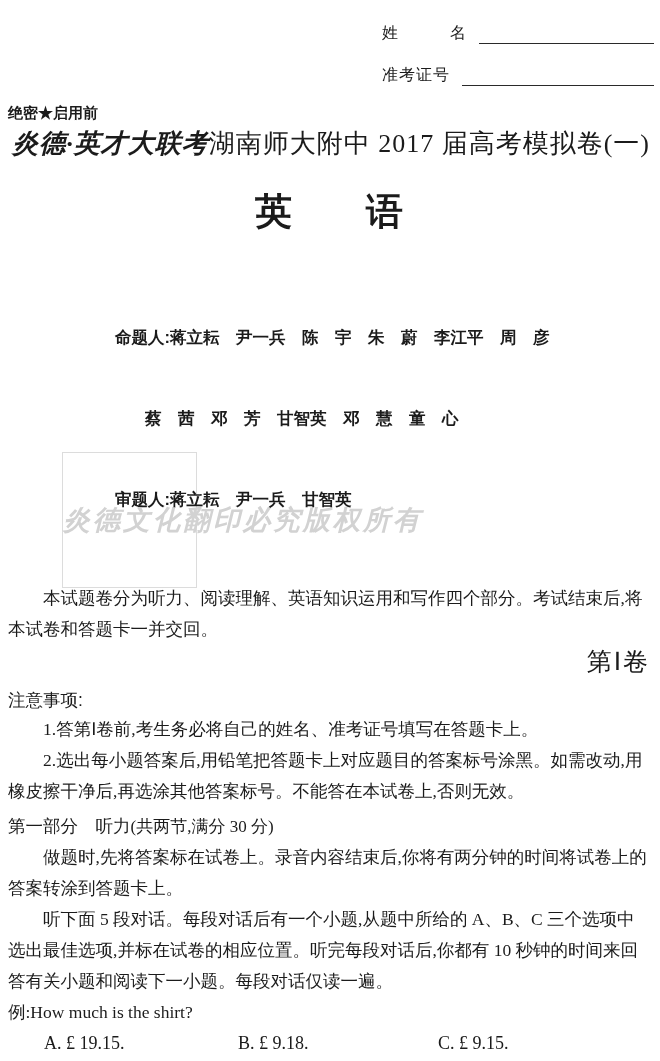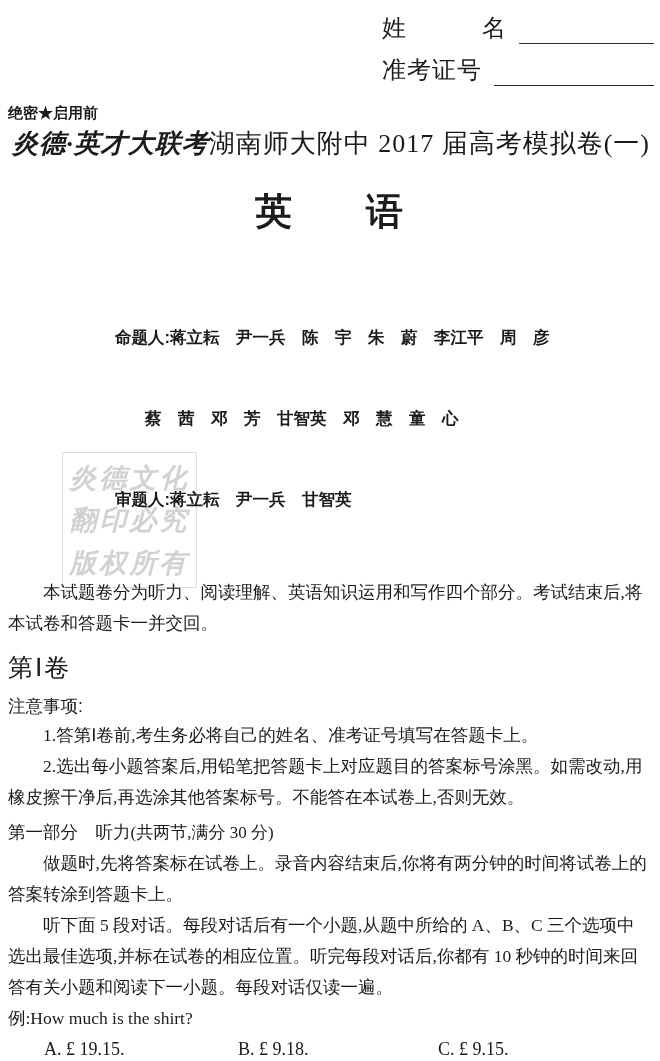--- a/index.html
+++ b/index.html
@@ -10,21 +10,21 @@
     margin: 0 auto;
     background: #ffffff;
     color: #1b1b1b;
     font-family: "Liberation Serif", serif;
     overflow: hidden;
   }
   .content { position: relative; z-index: 1; padding: 12px 10px 0 8px; }
 
   
   .id-block { width: 272px; margin-left: 374px; }
-  .id-row { display: flex; align-items: flex-end; height: 32px; font-size: 24px; gap: 8px; }
+  .id-row { display: flex; align-items: flex-end; height: 32px; font-size: 16px; gap: 8px; }
   .id-row + .id-row { margin-top: 10px; }
   .id-label { white-space: pre; letter-spacing: 1px; }
   .id-line { flex: 1; border-bottom: 1.5px solid #2a2a2a; height: 26px; margin-left: 4px; }
 
   .secrecy {
     margin-top: 18px; font-size: 15px; font-weight: bold;
     font-family: "Liberation Sans", sans-serif; line-height: 18px;
   }
   .exam-title {
     margin-top: 4px; text-align: right; font-size: 26px; line-height: 36px;
@@ -38,43 +38,43 @@
 
   .committee {
     margin-top: 36px; margin-left: 107px;
     font-family: "Liberation Sans", sans-serif; font-weight: bold;
     font-size: 16.5px; line-height: 27px; white-space: pre;
   }
   .committee .indent2 { padding-left: 30px; }
 
   .body-text { font-size: 17.5px; line-height: 31px; margin: 0; }
   .ti { text-indent: 2em; }
-  .mt10 { margin-top: 10px; }
+  .mt10 { margin-top: 16px; }
 
-  .volume-title { margin-top: 12px; text-align: left; font-size: 25px; line-height: 34px; letter-spacing: 2px; }
+  .volume-title { text-align: right; font-size: 25px; line-height: 34px; letter-spacing: 2px; }
 
   .notes-heading, .bold-head {
     font-family: "Liberation Sans", sans-serif; font-weight: normal;
     font-size: 17.5px; line-height: 31px;
   }
   .notes-heading { margin-top: 8px; line-height: 27px; }
   .sec-note { font-family: "Liberation Serif", serif; font-weight: normal; font-size: 17px; }
   .part-heading { margin-top: 4px; }
 
   .options-row {
     display: grid; grid-template-columns: 194px 200px 1fr;
     padding-left: 36px; font-size: 17.5px; line-height: 31px;
   }
   .en { font-size: 18px; }
 
   
   .watermark {
     position: absolute; z-index: 0; left: 62px; top: 452px;
     width: 133px; height: 134px; border: 1px solid #dcdcdc;
-    display: flex; flex-direction: column; justify-content: space-evenly; align-items: center;
+    display: flex; flex-direction: row; justify-content: space-evenly; align-items: center;
     color: #d2d2d2; font-size: 27px; font-weight: bold; font-style: italic;
     letter-spacing: 3px; pointer-events: none; white-space: nowrap;
   }
 </style>
 </head>
 <body>
 
 <div class="page">
 
   <div class="watermark">

